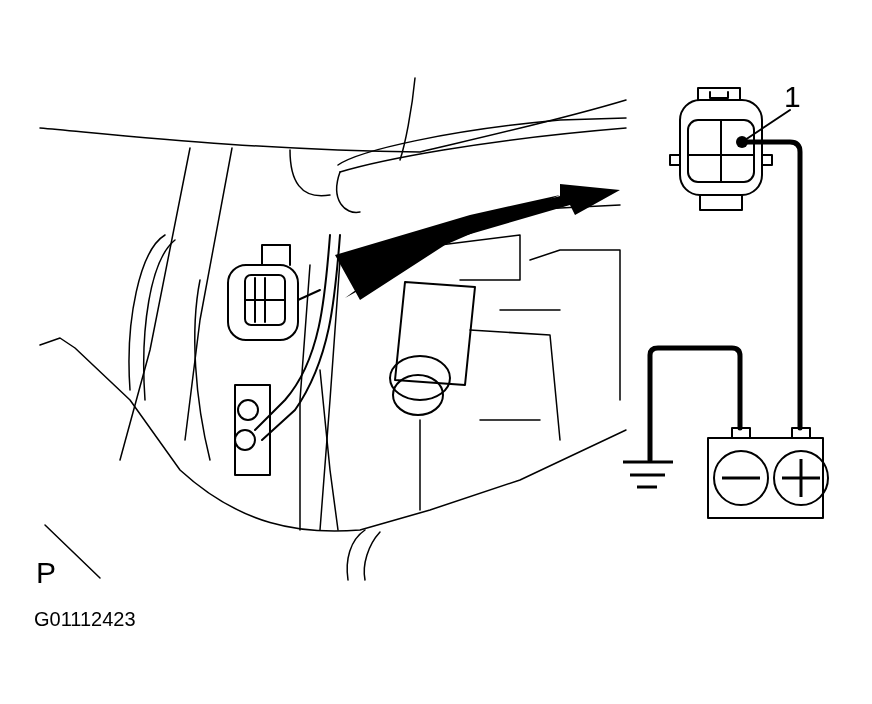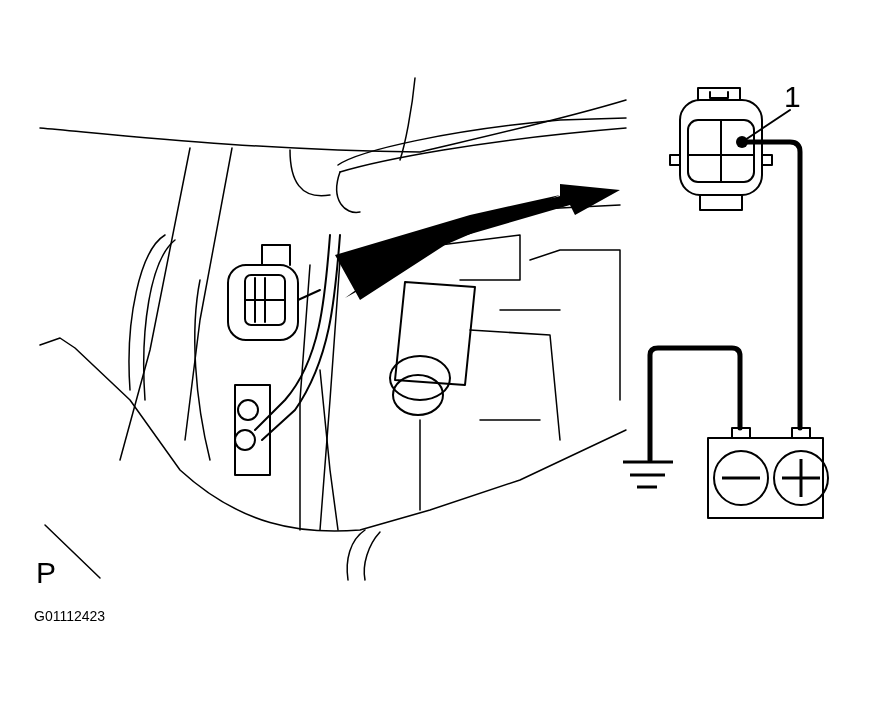--- a/index.html
+++ b/index.html
@@ -4,21 +4,21 @@
 <style>
   html,body{margin:0;padding:0;background:#fff;}
   #stage{position:relative;width:872px;height:704px;background:#ffffff;overflow:hidden;}
   svg{position:absolute;left:0;top:0;}
   .ln{fill:none;stroke:#000;stroke-width:2;stroke-linecap:round;stroke-linejoin:round;}
   .thin{fill:none;stroke:#000;stroke-width:1.5;stroke-linecap:round;stroke-linejoin:round;}
   .thick{fill:none;stroke:#000;stroke-width:5;stroke-linecap:round;stroke-linejoin:round;}
   .lbl{position:absolute;font-family:"Liberation Sans",sans-serif;color:#000;}
   #callout{left:784px;top:80px;font-size:30px;}
   #view{left:36px;top:556px;font-size:30px;}
-  #figid{left:34px;top:608px;font-size:14px;}
+  #figid{left:34px;top:608px;font-size:20px;}
 </style>
 </head>
 <body>
 
 <div id="stage">
 <svg width="872" height="704" viewBox="0 0 872 704">
 
   <g>
     <path class="thin" d="M40,128 C120,135 250,150 420,152 C470,140 560,120 626,100"></path>
     <path class="thin" d="M415,78 C412,110 405,145 400,160"></path>

